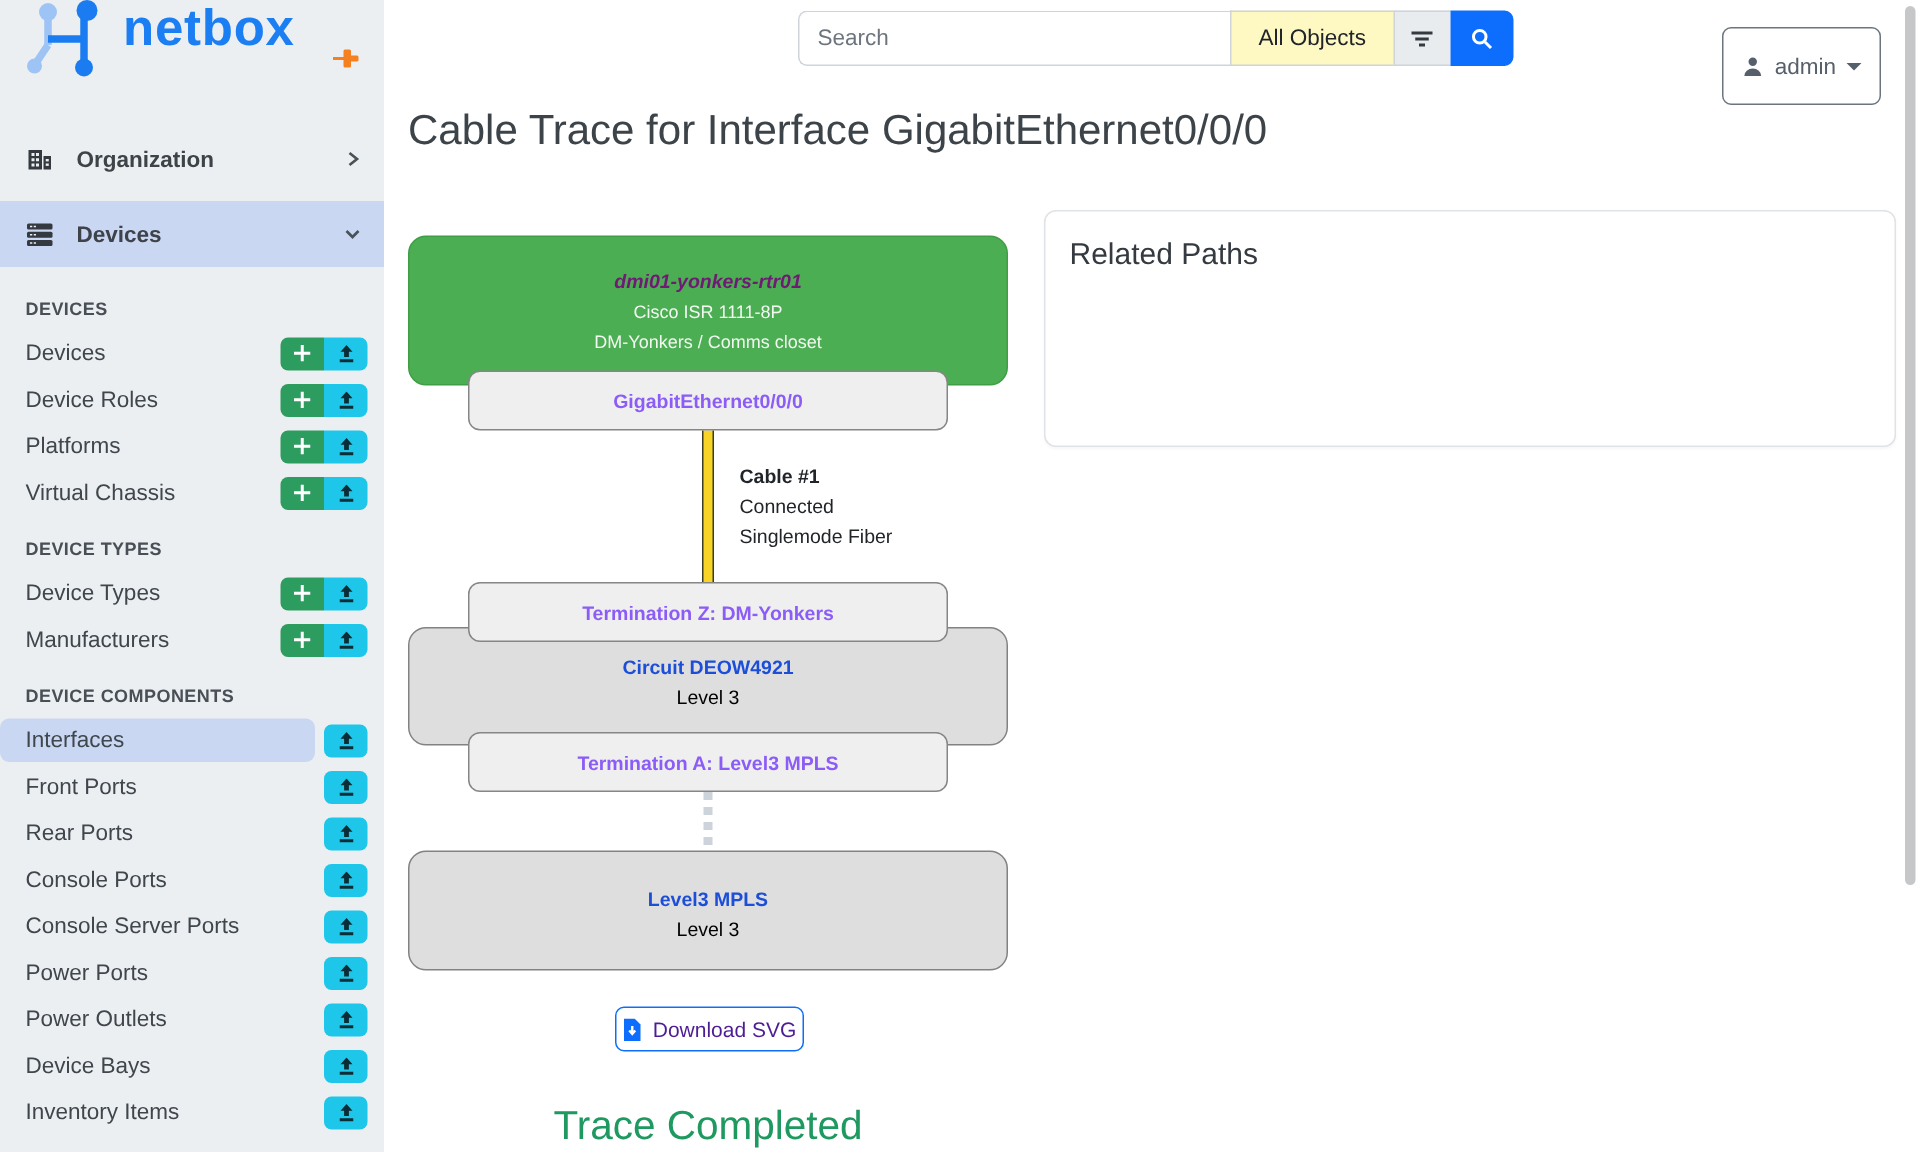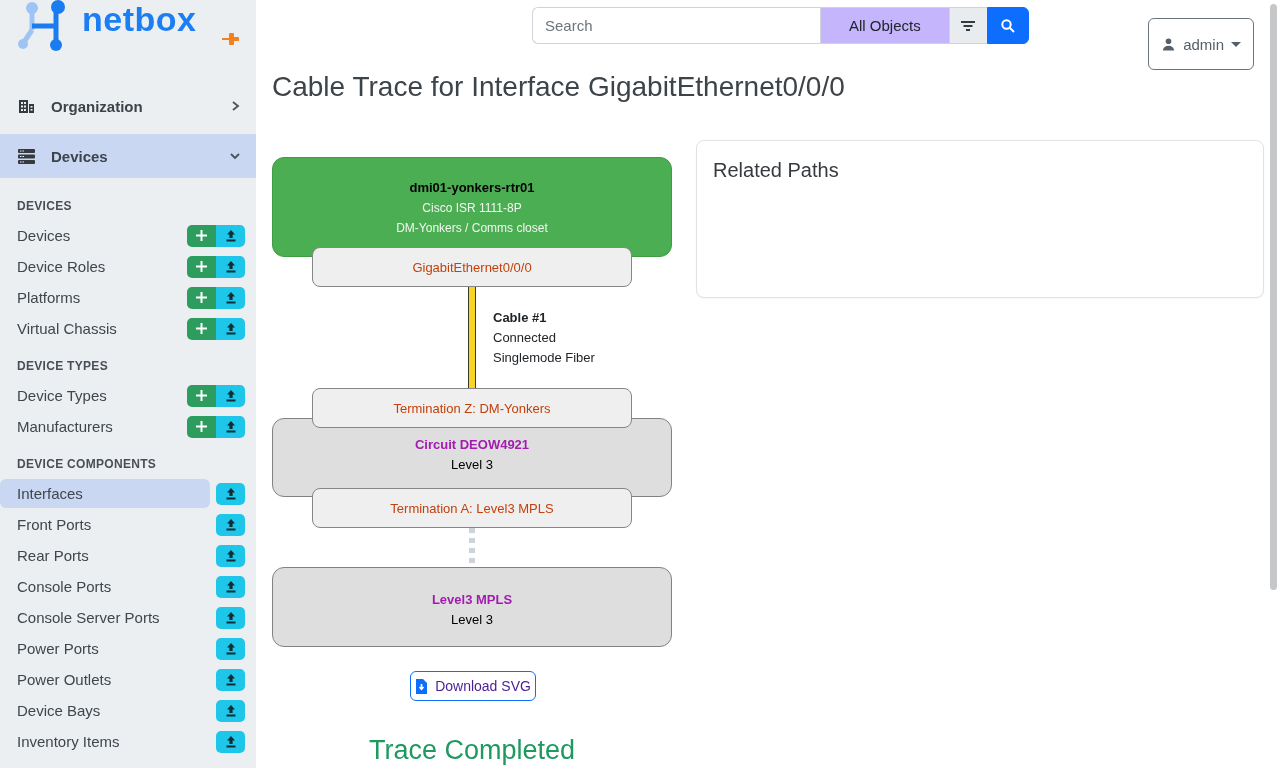--- a/index.html
+++ b/index.html
@@ -38,59 +38,59 @@
   .mini-btn.import.solo { border-radius:5px; }
 
   
   .main { position:absolute; left:256px; top:0; width:1024px; height:768px; background:#fff; }
 
   .search-group { position:absolute; left:276px; top:7px; height:37px; display:flex; }
   .search-input { width:288px; height:37px; border:1px solid #ced4da; border-right:none;
                   border-radius:6px 0 0 6px; padding:0 12px; font-size:15px; color:#212529;
                   font-family:"Liberation Sans",sans-serif; outline:none; }
   .search-input::placeholder { color:#6c757d; }
-  .scope-select { height:37px; background:#c4b5fd; border:1px solid #ced4da; border-right:none;
-                  display:flex; align-items:center; padding:0 28px; font-size:15px;
+  .scope-select { height:37px; background:#fef9c3; border:1px solid #ced4da; border-right:none;
+                  display:flex; align-items:center; padding:0 18px; font-size:15px;
                   color:#212529; cursor:pointer; }
   .filter-btn { width:38px; height:37px; background:#e9ecef; border:1px solid #ced4da;
                 border-right:none; cursor:pointer; display:flex; align-items:center; justify-content:center; }
   .search-btn { width:42px; height:37px; background:#0d6efd; border:1px solid #0d6efd;
                 border-radius:0 6px 6px 0; cursor:pointer; display:flex; align-items:center; justify-content:center; }
 
   .user-btn { position:absolute; top:18px; right:26px; height:52px; padding:0 12px;
               background:#fff; border:1px solid #6c757d; border-radius:6px; cursor:pointer;
               display:flex; align-items:center; gap:7px; font-size:15px; color:#56606a; }
   .caret { width:0; height:0; border-left:5px solid transparent; border-right:5px solid transparent;
            border-top:5px solid #56606a; }
 
   .page-title { position:absolute; left:16px; top:71px; font-size:28px; font-weight:400;
                 color:#3d4449; }
 
   
   .node { position:absolute; border-radius:12px; text-align:center; }
   .node-origin { left:16px; top:157px; width:400px; height:100px; background:#4cae52;
                  border:1px solid #3f9d45; padding-top:20px; }
-  .node-origin .n-title { font-size:13px; font-weight:bold; color:#000000; line-height:20px; }
+  .node-origin .n-title { font-size:13px; font-weight:bold; color:#701a75; line-height:20px;font-style:italic; }
   .node-origin .n-sub { font-size:12px; color:#f2f7f2; line-height:20px; }
   .portbox { position:absolute; left:56px; width:320px; height:40px; background:#efefef;
              border:1px solid #868686; border-radius:8px; display:flex; align-items:center;
-             justify-content:center; font-size:13px; font-weight:normal; color:#c2410c; z-index:3; }
+             justify-content:center; font-size:13px; font-weight:bold; color:#8b5cf6; z-index:3; }
   .portbox.origin-port { top:247px; }
   .portbox.term-z { top:388px; }
   .portbox.term-a { top:488px; }
 
   .cable-line { position:absolute; left:212px; top:287px; width:8px; height:101px;
                 background:#f7d426; border-left:1px solid #3b3b25; border-right:1px solid #3b3b25; z-index:2; }
   .cable-label { position:absolute; left:237px; top:308px; font-size:13px; color:#212529;
                  line-height:20px; text-align:left; }
   .cable-label .c-name { font-weight:bold; }
 
   .node-circuit { left:16px; top:418px; width:400px; height:79px; background:#dedede;
                   border:1px solid #828282; padding-top:16px; z-index:1; }
-  .node-circuit .n-title, .node-dest .n-title { font-size:13px; font-weight:bold; color:#a21caf; line-height:20px; }
+  .node-circuit .n-title, .node-dest .n-title { font-size:13px; font-weight:bold; color:#1d4ed8; line-height:20px; }
   .node-circuit .n-sub, .node-dest .n-sub { font-size:13px; color:#000000; line-height:20px; }
 
   .dash-link { position:absolute; left:213px; top:528px; width:6px; height:39px;
                background:repeating-linear-gradient(to bottom,#ccd3da 0 5px,transparent 5px 10px); }
 
   .node-dest { left:16px; top:567px; width:400px; height:80px; background:#dedede;
                border:1px solid #828282; padding-top:22px; z-index:1; }
 
   .dl-btn { position:absolute; left:154px; top:671px; width:126px; height:30px; background:#fff;
             border:1px solid #0d6efd; border-radius:6px; color:#4c1d95; font-size:14px;

